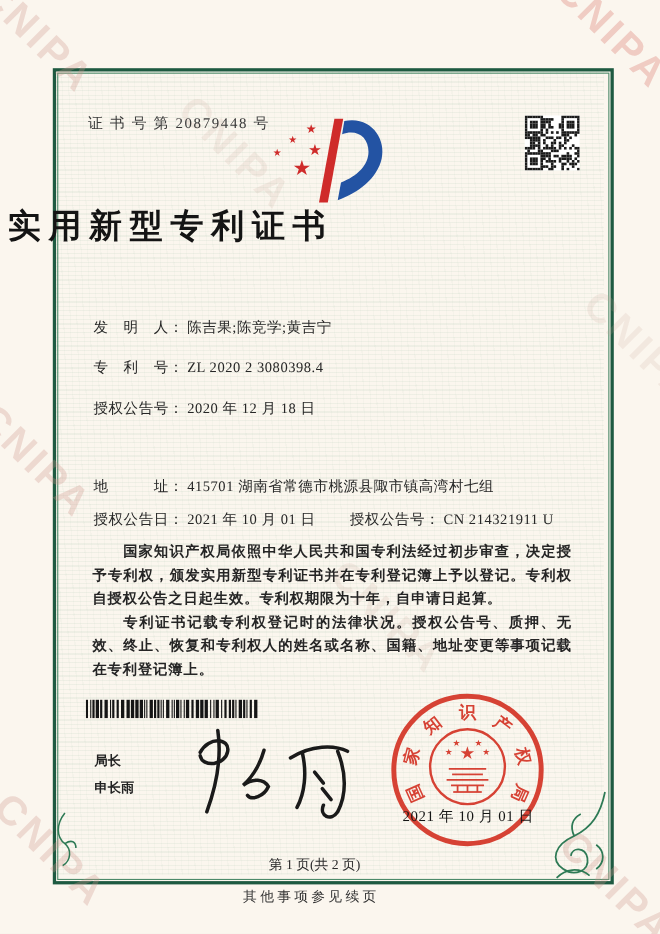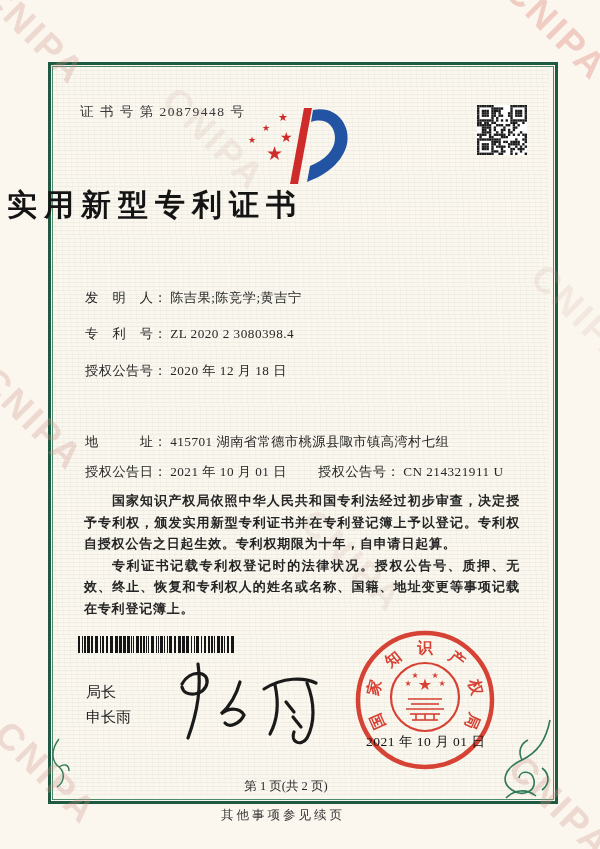--- a/index.html
+++ b/index.html
@@ -42,21 +42,21 @@
     font-size:30px;font-weight:bold;letter-spacing:7px;padding-left:7px;
     box-sizing:border-box;color:#141414;z-index:2;}
   .field-row{position:absolute;left:85px;font-size:13.2px;color:#272727;
     letter-spacing:0.5px;white-space:nowrap;z-index:2;}
   .f-value{margin-left:3px;}
   .pair2{position:absolute;left:215px;top:0;margin-left:18px;}
   .paras{position:absolute;left:84px;top:490px;width:436px;font-size:13px;
     line-height:21.5px;color:#252525;letter-spacing:0.8px;text-align:justify;z-index:2;}
   .paras p{margin:0;text-indent:2.15em;font-weight:bold;}
   .barcode{position:absolute;left:78px;top:636px;width:157px;height:17px;z-index:2;}
-  .signer{position:absolute;left:86px;font-size:15px;font-weight:400;
+  .signer{position:absolute;left:86px;font-size:12px;font-weight:700;
     font-family:"Liberation Sans","DejaVu Sans",sans-serif;color:#222;z-index:2;}
   .signature{position:absolute;left:168px;top:652px;z-index:3;}
   .seal{position:absolute;left:352px;top:627px;width:146px;height:146px;z-index:3;opacity:0.95;}
   .seal-char{position:absolute;left:50%;top:50%;width:20px;height:20px;
     margin:-10px 0 0 -10px;display:flex;align-items:center;justify-content:center;
     font-weight:bold;font-size:15.5px;color:var(--red);transform-origin:center;}
   .seal-date{position:absolute;left:366px;top:733px;font-size:13.5px;
     letter-spacing:0.5px;color:#151515;z-index:4;white-space:nowrap;}
   .page-no{position:absolute;left:0;top:778px;width:100%;text-align:center;
     font-size:12.5px;color:#2a2a2a;transform:translateX(-14px);z-index:2;}

